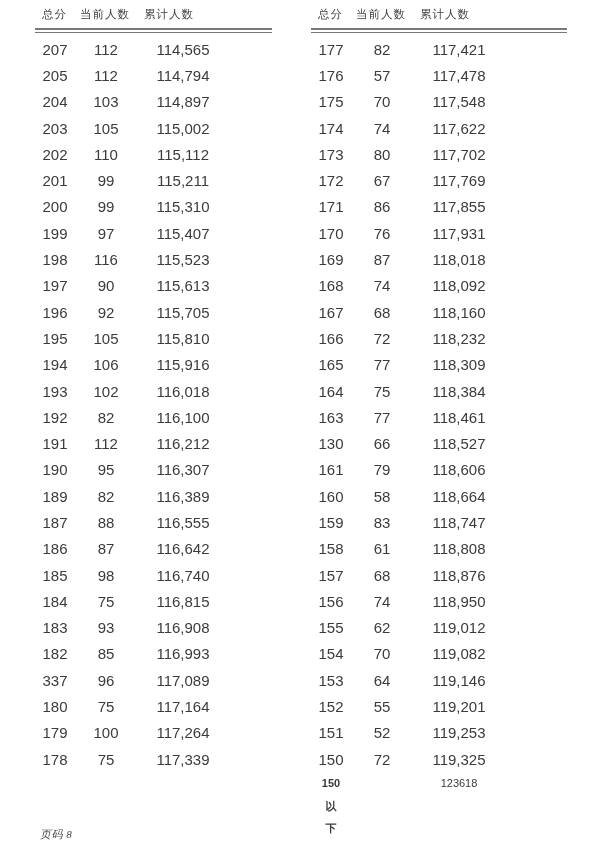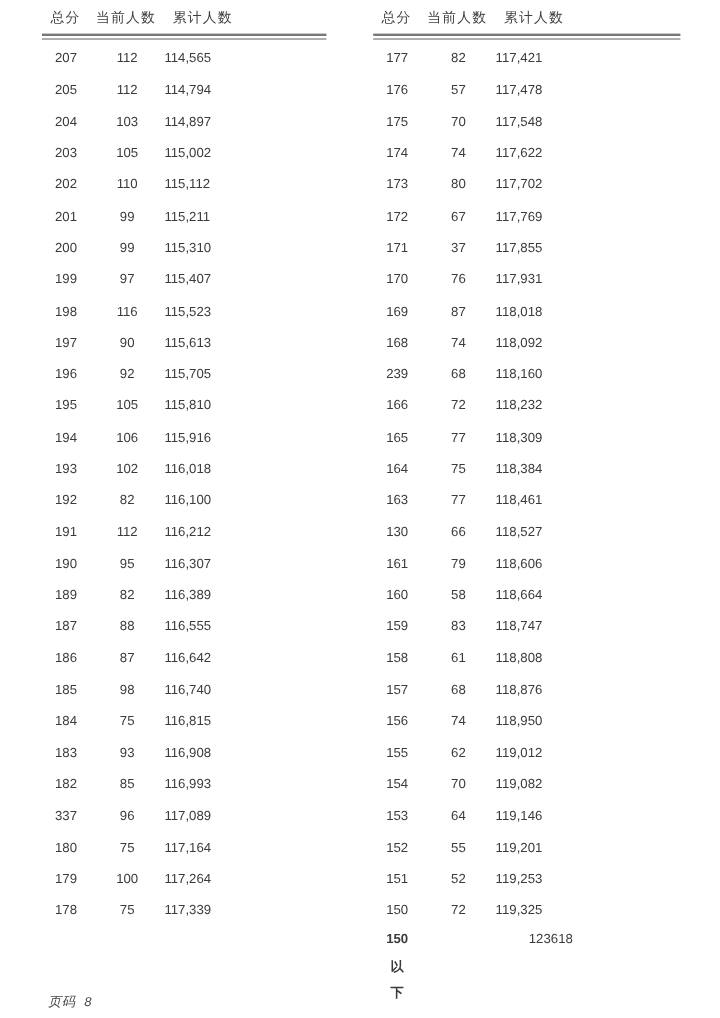--- a/index.html
+++ b/index.html
@@ -32,35 +32,35 @@
   .th-cum     { margin-left: 14px; }
 
   .header-rule {
     position: absolute; top: 28px; left: 0; right: 0;
     height: 5px;
     border-top: 2px solid #787878;
     border-bottom: 1px solid #787878;
   }
 
   .tbody { position: absolute; top: 36px; left: 0; right: 0; }
-  .row { display: flex; align-items: center; height: 26.3px; font-size: 11px; }
+  .row { display: flex; align-items: center; height: 26.3px; font-size: 15px; }
   .cell { display: block; white-space: nowrap; }
   .c-score   { width: 40px; text-align: center; }
   .c-current { width: 62px; text-align: center; }
-  .c-cum     { width: 92px; text-align: left; }
+  .c-cum     { width: 92px; text-align: center; }
 
   .below-row { display: flex; align-items: flex-start; }
   .below-score { width: 40px; text-align: center; font-weight: bold; font-size: 11px; }
   .below-score span { display: block; line-height: 22.5px; }
   .below-spacer { width: 62px; }
   .below-cum { width: 92px; text-align: center; font-size: 11px; line-height: 22.5px; }
 
   .footer {
     position: absolute; left: 40px; top: 827px;
-    font-family: Liberation Mono, monospace;
+    font-family: Liberation Serif, serif;
     font-style: italic;
     font-size: 11px; color: #474747;
     letter-spacing: 0.5px;
     text-align: right;
   }
 </style>
 </head>
 <body>
 
 <div class="page">
@@ -249,40 +249,40 @@
           <span class="cell c-current">80</span>
           <span class="cell c-cum">117,702</span>
         </div>
         <div class="row">
           <span class="cell c-score">172</span>
           <span class="cell c-current">67</span>
           <span class="cell c-cum">117,769</span>
         </div>
         <div class="row">
           <span class="cell c-score">171</span>
-          <span class="cell c-current">37</span>
+          <span class="cell c-current">86</span>
           <span class="cell c-cum">117,855</span>
         </div>
         <div class="row">
           <span class="cell c-score">170</span>
           <span class="cell c-current">76</span>
           <span class="cell c-cum">117,931</span>
         </div>
         <div class="row">
           <span class="cell c-score">169</span>
           <span class="cell c-current">87</span>
           <span class="cell c-cum">118,018</span>
         </div>
         <div class="row">
           <span class="cell c-score">168</span>
           <span class="cell c-current">74</span>
           <span class="cell c-cum">118,092</span>
         </div>
         <div class="row">
-          <span class="cell c-score">239</span>
+          <span class="cell c-score">167</span>
           <span class="cell c-current">68</span>
           <span class="cell c-cum">118,160</span>
         </div>
         <div class="row">
           <span class="cell c-score">166</span>
           <span class="cell c-current">72</span>
           <span class="cell c-cum">118,232</span>
         </div>
         <div class="row">
           <span class="cell c-score">165</span>

